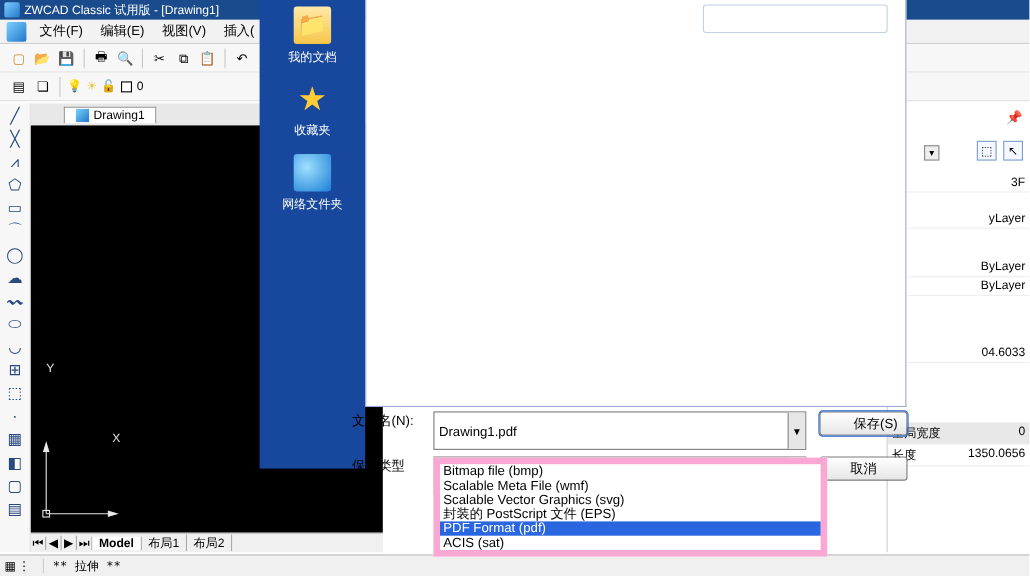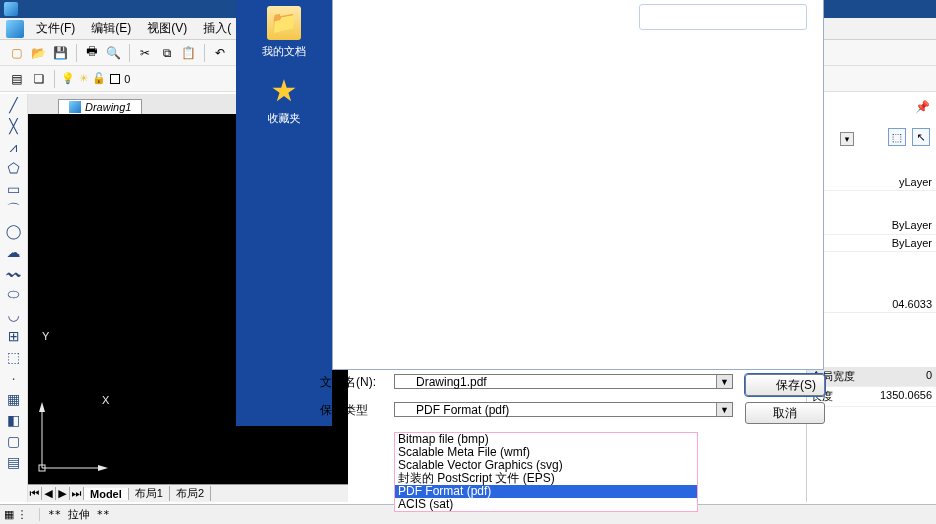--- a/index.html
+++ b/index.html
@@ -20,21 +20,21 @@
   .toolbar .sep { width: 1px; height: 18px; background: #c8c8c8; margin: 0 2px; }
   .layerbox { display:flex; align-items:center; gap:4px; font-size:11px; }
   .layerbox .swatch { width:10px; height:10px; background:#fff; border:1px solid #000;}
   
   
   .content { position:absolute; top: 94px; left:0; right:0; bottom: 22px; display:flex; }
   .left-toolstrip { width: 28px; background:#f7f7f7; border-right:1px solid #e0e0e0; display:flex; flex-direction:column; align-items:center; gap:3px; padding-top:2px; }
   .left-toolstrip .tool { width:20px; height:18px; display:flex; align-items:center; justify-content:center; font-size:14px; color:#2a4a7f; }
 
   .canvas-col { flex: 0 0 320px; display:flex; flex-direction:column; position:relative; }
-  .drawing-tabbar { height: 20px; display:flex; align-items:flex-end; padding-left: 30px; background:#e8e8e8;font-style:italic; }
+  .drawing-tabbar { height: 20px; display:flex; align-items:center; padding-left: 30px; background:#e8e8e8; }
   .drawing-tab { background:#fff; border:1px solid #999; border-bottom:none; padding:1px 10px; font-size:11px; display:flex; align-items:center; gap:4px; }
   .drawing-tab .dicon { width:12px; height:12px; background:linear-gradient(135deg,#7ed0ff,#2078c8); }
   .canvas { flex:1; background:#000; position:relative; }
   .ucs { position:absolute; left:10px; bottom:10px; color:#e8e8e8; font-size:11px; }
   .ucs .ylab { position:absolute; left:4px; top:-72px; }
   .ucs .xlab { position:absolute; left:64px; top:-8px; }
   .ucs svg { overflow:visible; }
   .layout-tabs { height:18px; background:#f0f0f0; border-top:1px solid #999; display:flex; align-items:center; font-size:11px; }
   .layout-tabs .navbtn { width:14px; text-align:center; border-right:1px solid #aaa; }
   .layout-tabs .lt { padding:0 6px; border-right:1px solid #aaa; }
@@ -58,45 +58,46 @@
   .ic-net { background:radial-gradient(circle at 35% 35%, #9fe0ff, #1a7fd6); border-radius:50%; }
 
   
   .dialog-main { position:absolute; left:332px; top:0; right:112px; height:370px; background:#fff; border:1px solid #9aaccf; border-top:none; }
   .dialog-preview { position:absolute; right:16px; top:4px; width:168px; height:26px; border:1px solid #c0d0e8; border-radius:3px; }
 
   
   .dlg-fields { position:absolute; left:320px; top:374px; width:505px; font-size:12px; }
   .dlg-row { display:flex; align-items:flex-start; margin-bottom:6px; }
   .dlg-label { width:74px; }
-  .dlg-combo { flex:1; height:15px; border:1px solid #7a7a7a; background:#fff; display:flex; align-items:center; padding:0 21px; position:relative; font-family: SimSun, monospace; font-size:12px; }
+  .dlg-combo { flex:1; height:35px; border:1px solid #7a7a7a; background:#fff; display:flex; align-items:center; padding:0 4px; position:relative; font-family: SimSun, monospace; font-size:12px; }
   .dlg-combo .caret { position:absolute; right:0; top:0; width:16px; height:100%; background:#e6e6e6; border-left:1px solid #888; display:flex; align-items:center; justify-content:center; font-size:9px;}
   .dlg-btn { width:80px; height:22px; margin-left:12px; border:1px solid #7a7a7a; background:linear-gradient(#fff,#e6e6e6); border-radius:3px; font-size:12px; }
   .dlg-btn.default { outline:1px solid #2a66c8;padding-left:22px; }
 
   
-  .dropdown { position:absolute; left:394px; top:432px; width:304px; border:1px solid #f9a8d4; background:#fff; font-family: SimSun, "Courier New", monospace; font-size:12px; line-height:13px; z-index:50; }
+  .dropdown { position:absolute; left:394px; top:416px; width:358px; border:6px solid #f9a8d4; background:#fff; font-family: SimSun, "Courier New", monospace; font-size:12px; line-height:13px; z-index:50; }
   .dropdown .opt { padding:0 3px; white-space:pre; }
   .dropdown .opt.sel { background:#2a66e0; color:#fff; }
 
   
   .cmdbar { position:absolute; left:0; bottom:0; right:0; height:20px; background:#f0f0f0; border-top:1px solid #bbb; display:flex; align-items:center; font-size:11px; }
   .cmdbar .qat { width:40px; display:flex; gap:2px; padding:0 4px; border-right:1px solid #ccc;}
   .cmdbar .cmdtxt { padding-left:8px; font-family: SimSun, monospace; }
 
   
   .pin { position:absolute; right:6px; top:100px; font-size:12px; color:#333; }
   .arrow-dn { position:absolute; right:82px; top:132px; font-size:9px; border:1px solid #888; width:14px; height:14px; display:flex; align-items:center; justify-content:center; background:#eee; }
 
 </style>
 </head>
 <body>
 
 <div class="titlebar">
   <div class="appicon"></div>
+  <span>ZWCAD Classic 试用版 - [Drawing1]</span>
 </div>
 
 <div class="menubar">
   <div class="logo"></div>
   <span class="item">文件(F)</span>
   <span class="item">编辑(E)</span>
   <span class="item">视图(V)</span>
   <span class="item">插入(</span>
 </div>
 
@@ -178,20 +179,24 @@
       <div class="navbtn">⏭</div>
       <div class="lt active">Model</div>
       <div class="lt">布局1</div>
       <div class="lt">布局2</div>
     </div>
   </div>
 </div>
 
 <div class="right-bg">
   <div style="height:64px"></div>
+  <div class="row">
+      <span></span>
+      <span>3F</span>
+    </div>
   <div style="height:16px"></div>
   <div class="row">
       <span></span>
       <span>yLayer</span>
     </div>
   <div style="height:26px"></div>
   <div class="row">
       <span>▢</span>
       <span>ByLayer</span>
     </div>
@@ -225,20 +230,24 @@
 <div class="location-sidebar">
   <div class="loc">
     <div class="icon ic-doc">📁</div>
     <span>我的文档</span>
   </div>
   <div class="loc">
     <div class="icon">
         <span class="ic-star">★</span>
       </div>
     <span>收藏夹</span>
+  </div>
+  <div class="loc">
+    <div class="icon ic-net"></div>
+    <span>网络文件夹</span>
   </div>
 </div>
 
 <div class="dialog-main">
   <div class="dialog-preview"></div>
 </div>
 
 <div class="dlg-fields">
   <div class="dlg-row">
     <div class="dlg-label">文件名(N):</div>

